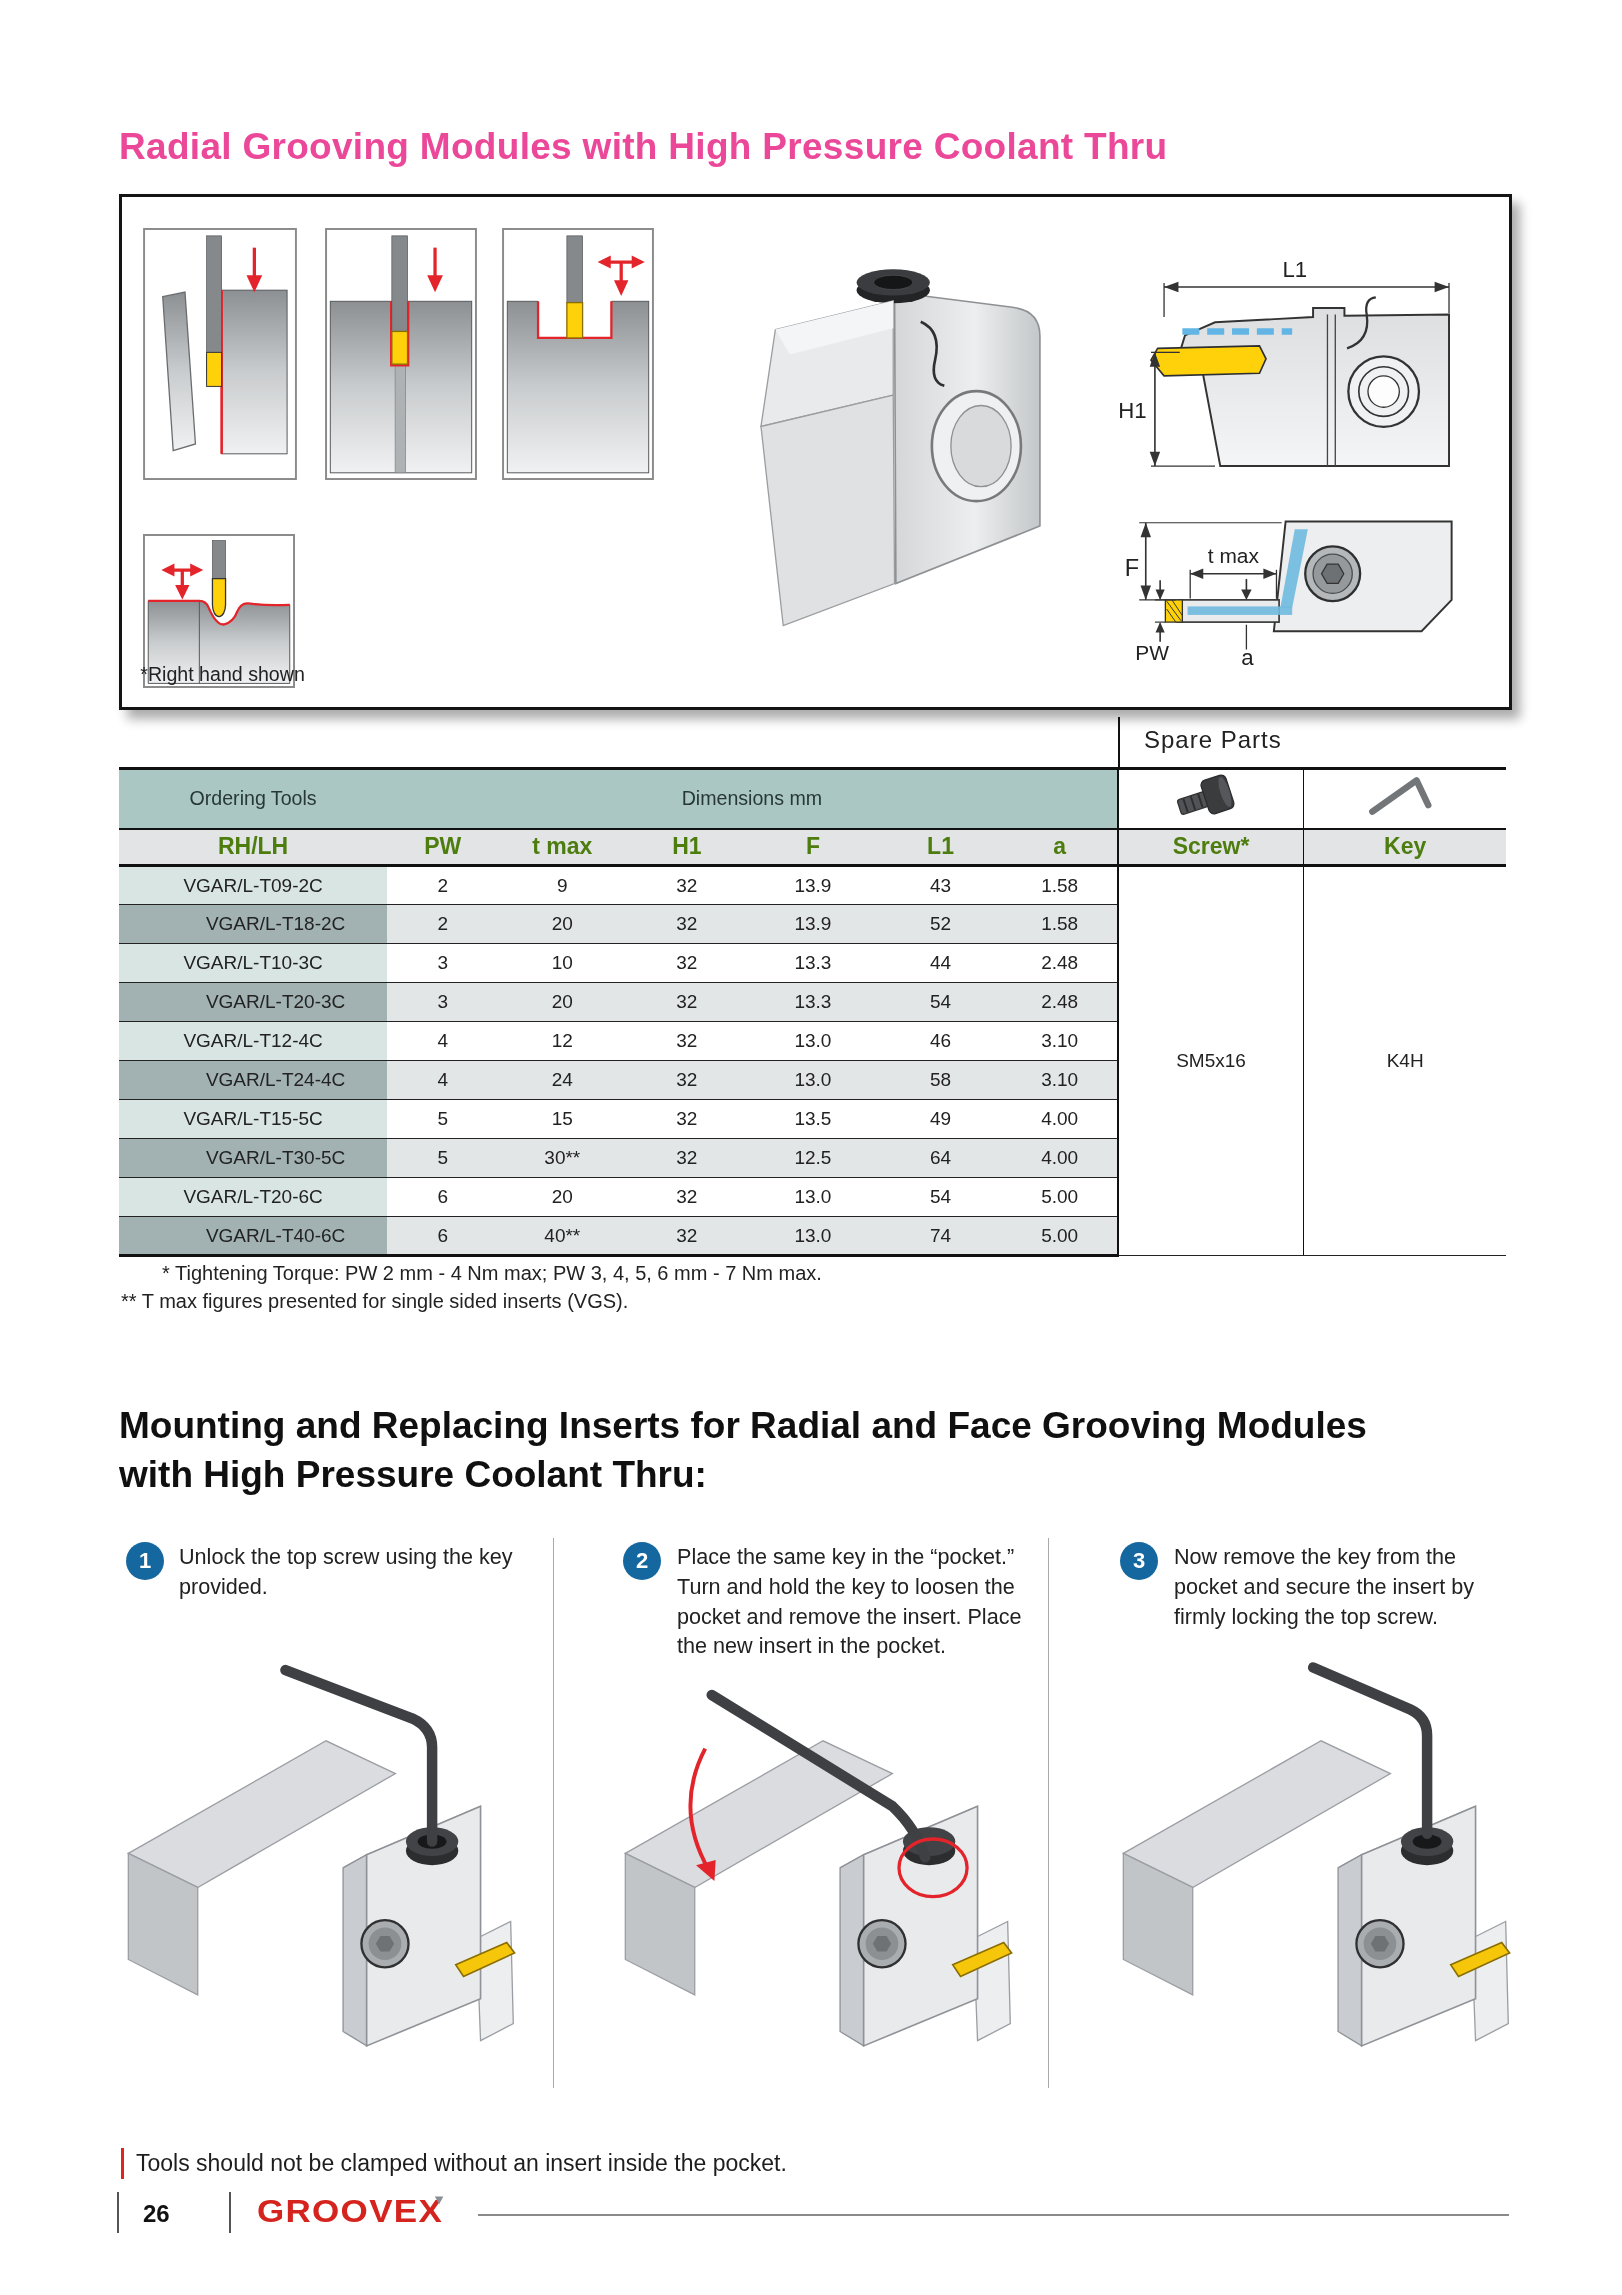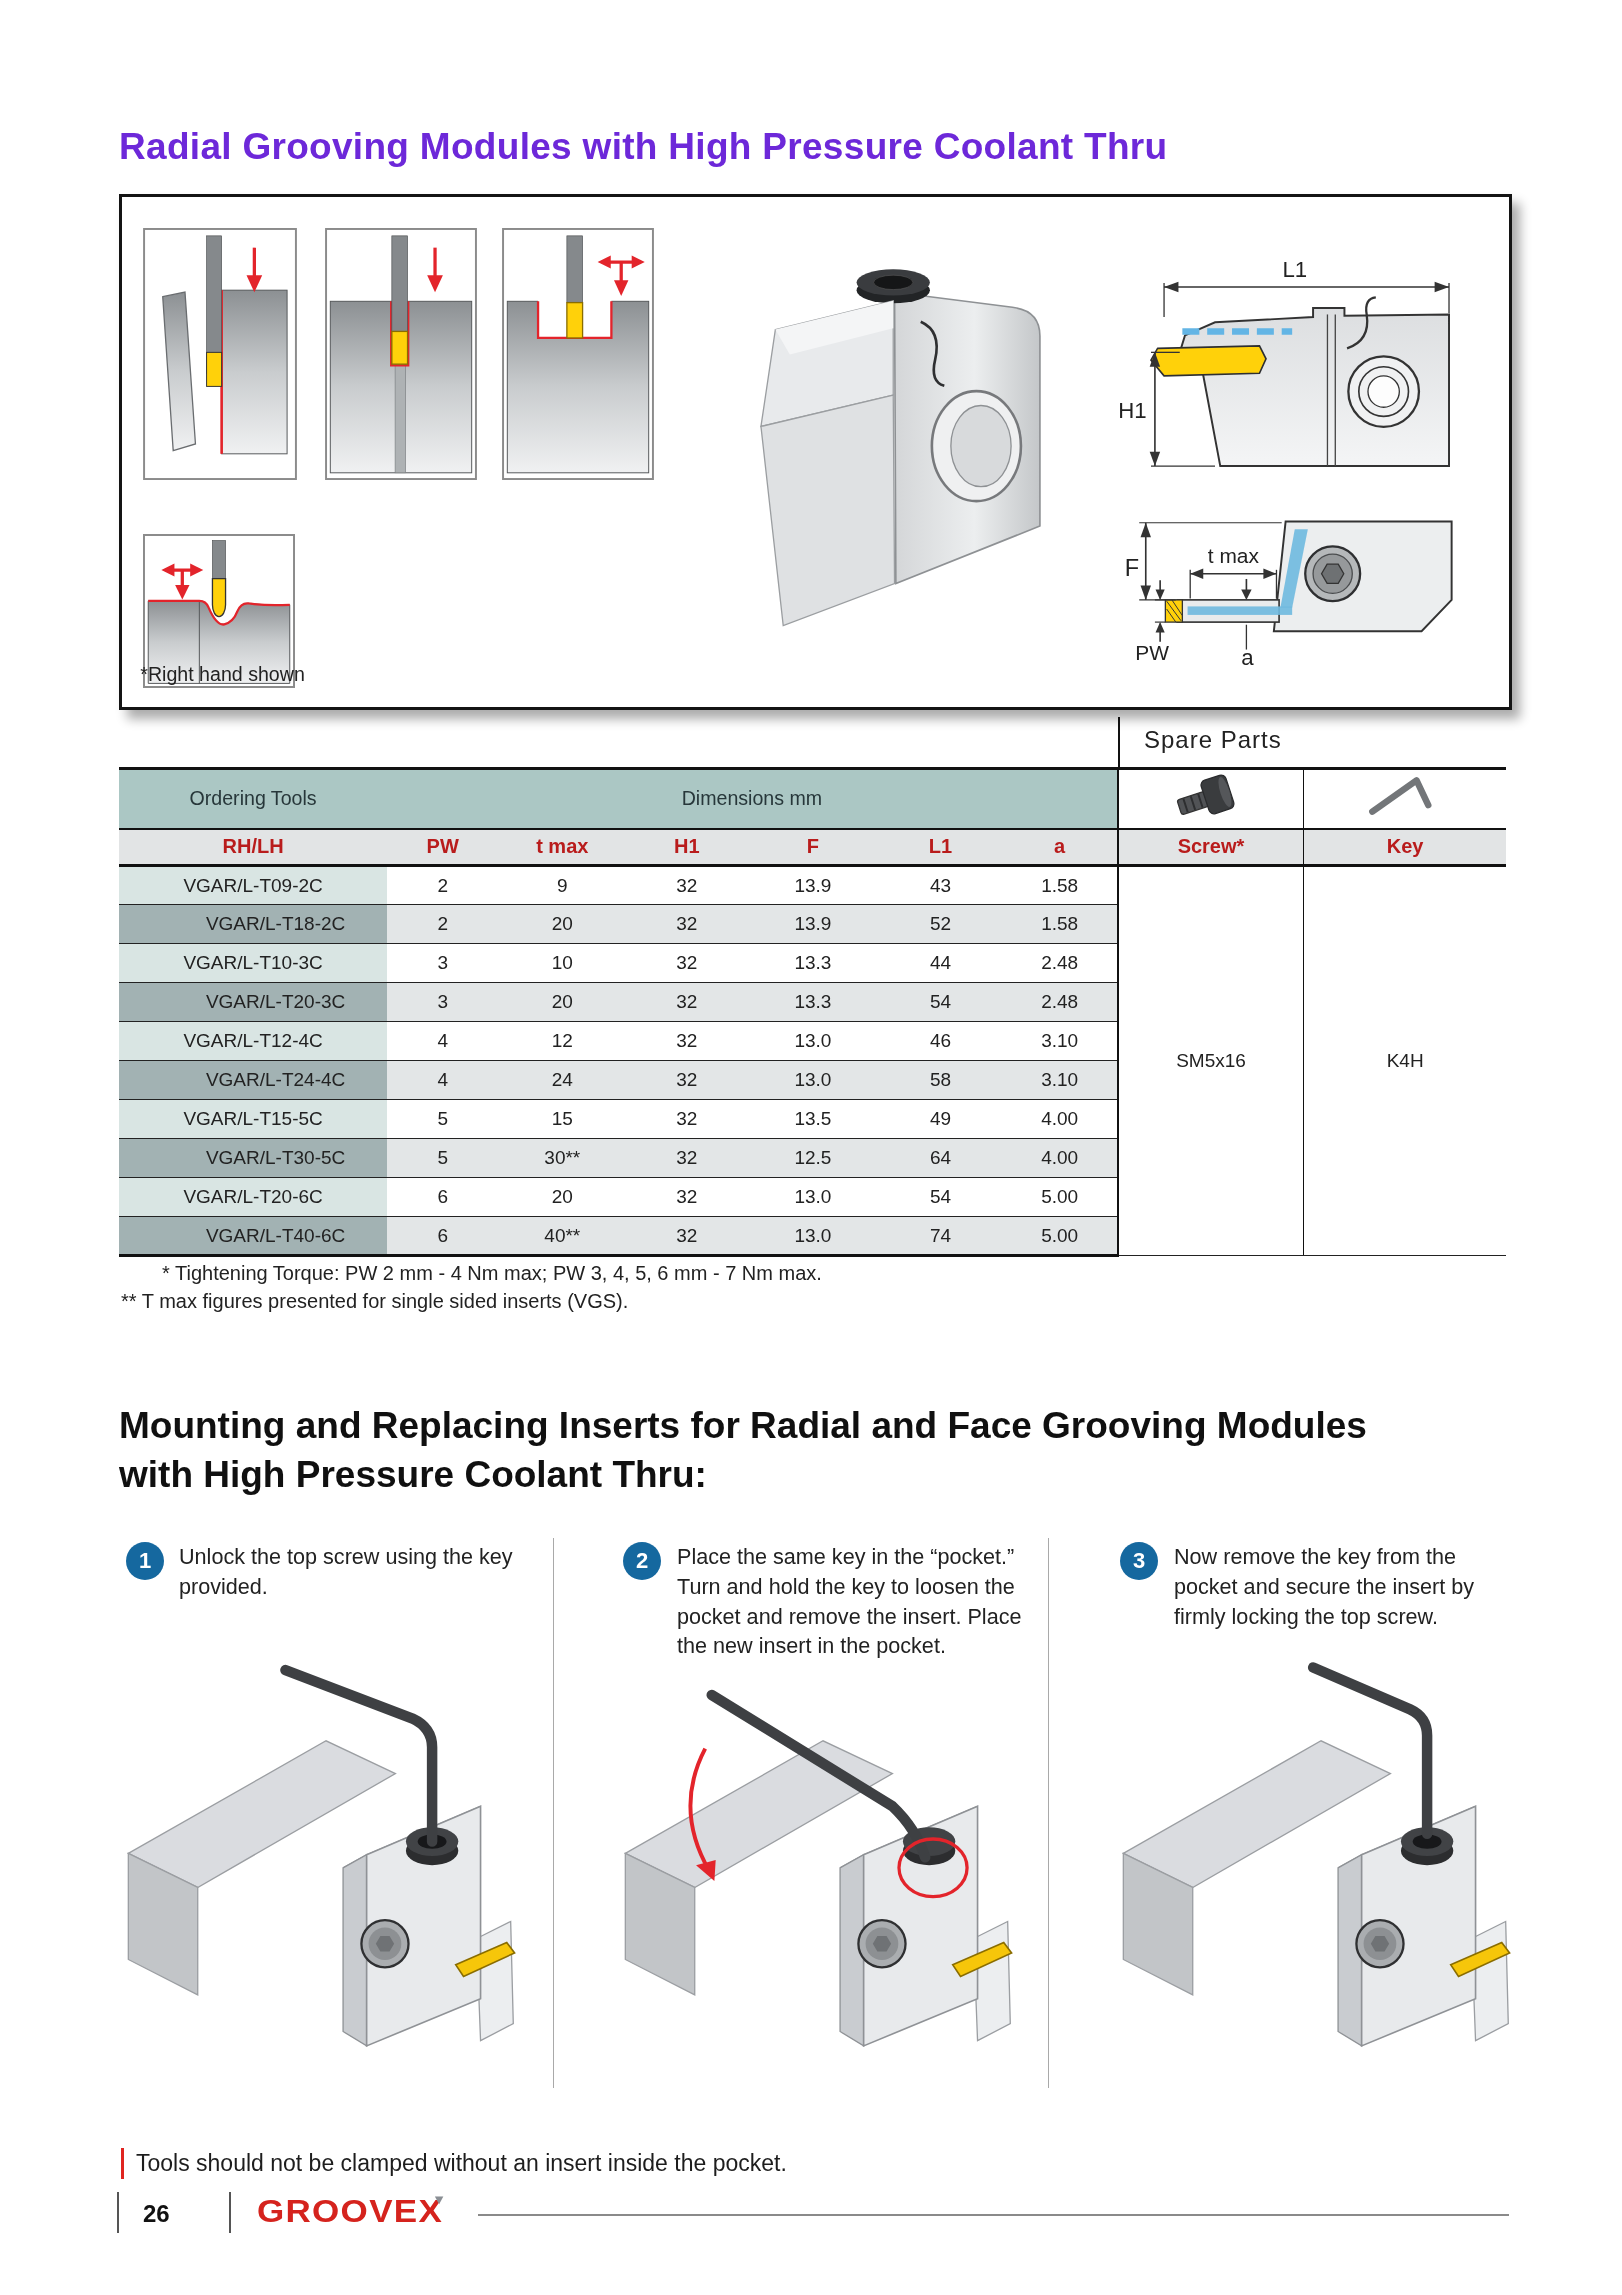--- a/index.html
+++ b/index.html
@@ -1,40 +1,40 @@
 <!DOCTYPE html>
 <html style="font-size:10.5px"><head>
 <meta charset="utf-8">
 <style>
   html,body{margin:0;padding:0;background:#fff;}
   #page{position:relative;width:1623px;height:2295px;background:#ffffff;overflow:hidden;
         font-family:"Liberation Sans","DejaVu Sans",sans-serif;color:#1c1c1c;}
   .abs{position:absolute;}
 
   
-  #title{left:119px;top:126px;font-size:37px;font-weight:700;letter-spacing:0.3px;color:#6d28d9;}
+  #title{left:119px;top:126px;font-size:37px;font-weight:700;letter-spacing:0.3px;color:#ec4899;}
 
   
   #panel{left:119px;top:194px;width:1387px;height:510px;background:#fff;
          border:3.3px solid #141414;box-shadow:7.9px 9.2px 10.5px rgba(0,0,0,.33);}
   #right-hand-note{left:18.3px;top:466px;font-size:19.6px;color:#222;}
 
   
   #spare-label{left:1144px;top:726px;font-size:24px;font-weight:400;letter-spacing:1px;color:#222;}
   #spare-vline{left:1118px;top:717px;width:2px;height:50px;background:#111;}
 
   
   #tbl-wrap{left:119px;top:767px;width:1387px;}
   table.main{border-collapse:collapse;table-layout:fixed;width:1387px;}
   table.main td{text-align:center;vertical-align:middle;font-size:19px;color:#222;padding:0;}
   tr.band{height:60px;}
   tr.band td{border-top:3.3px solid #111;border-bottom:2.6px solid #111;background:#abc7c4;font-size:19.6px;color:#27373a;}
   tr.band td.icon-cell{background:#fff;}
   tr.sub{height:37px;}
-  tr.sub td{background:#e2e4e5;border-bottom:3.3px solid #111;font-weight:700;font-size:20px;color:#b91c1c;}
+  tr.sub td{background:#e2e4e5;border-bottom:3.3px solid #111;font-weight:700;font-size:23px;color:#4d7c0f;}
   tr.dr{height:39px;}
   tr.dr td{border-bottom:1.3px solid #222;background:#fff;}
   tr.dr td.code{background:#d9e5e3;}
   tr.dr.dark td{background:#e3e6e7;}
   tr.dr.dark td.code{background:#a2b2b3;padding-left:45px;}
   tr.dr.last td{border-bottom:3.3px solid #111;}
   td.vsep-main{border-left:2.6px solid #111;}
   td.vsep-key{border-left:1.6px solid #111;}
   td.merged{background:#fdfbe7;border-bottom:3.3px solid #111;font-size:19.6px;color:#3c3c34;}
 

